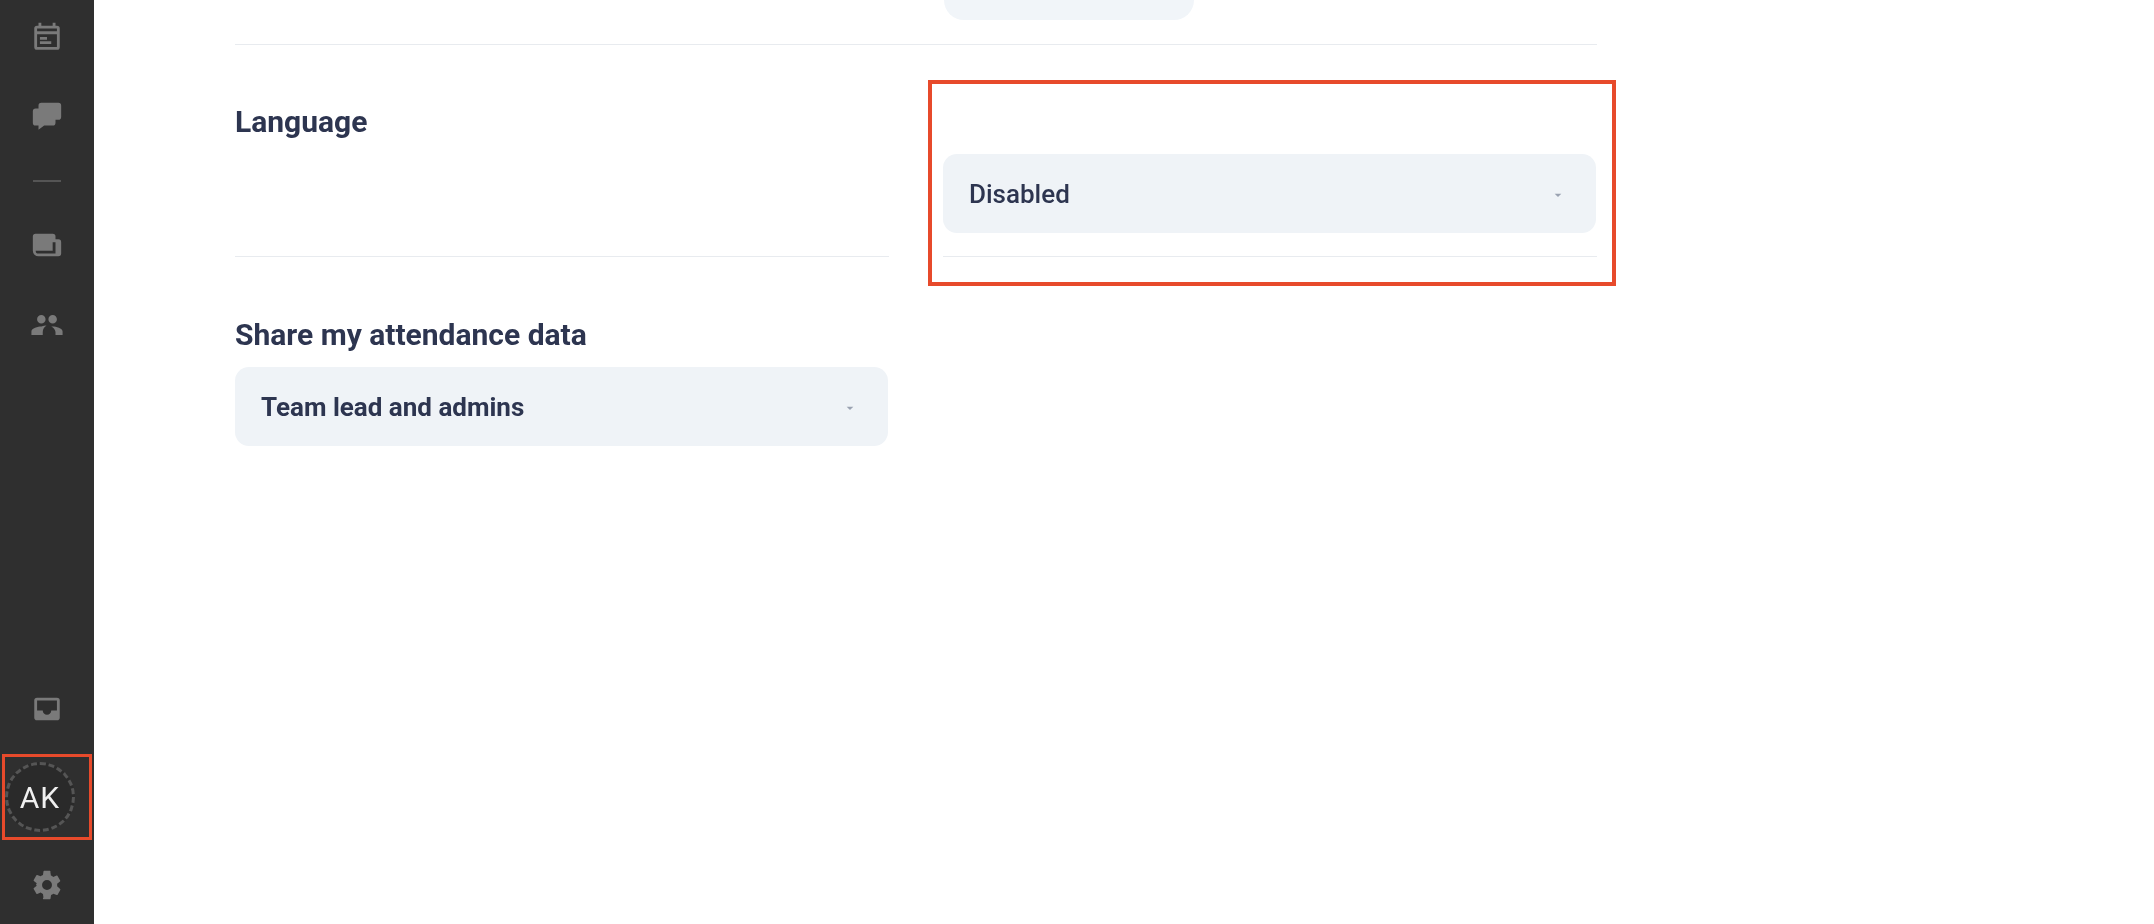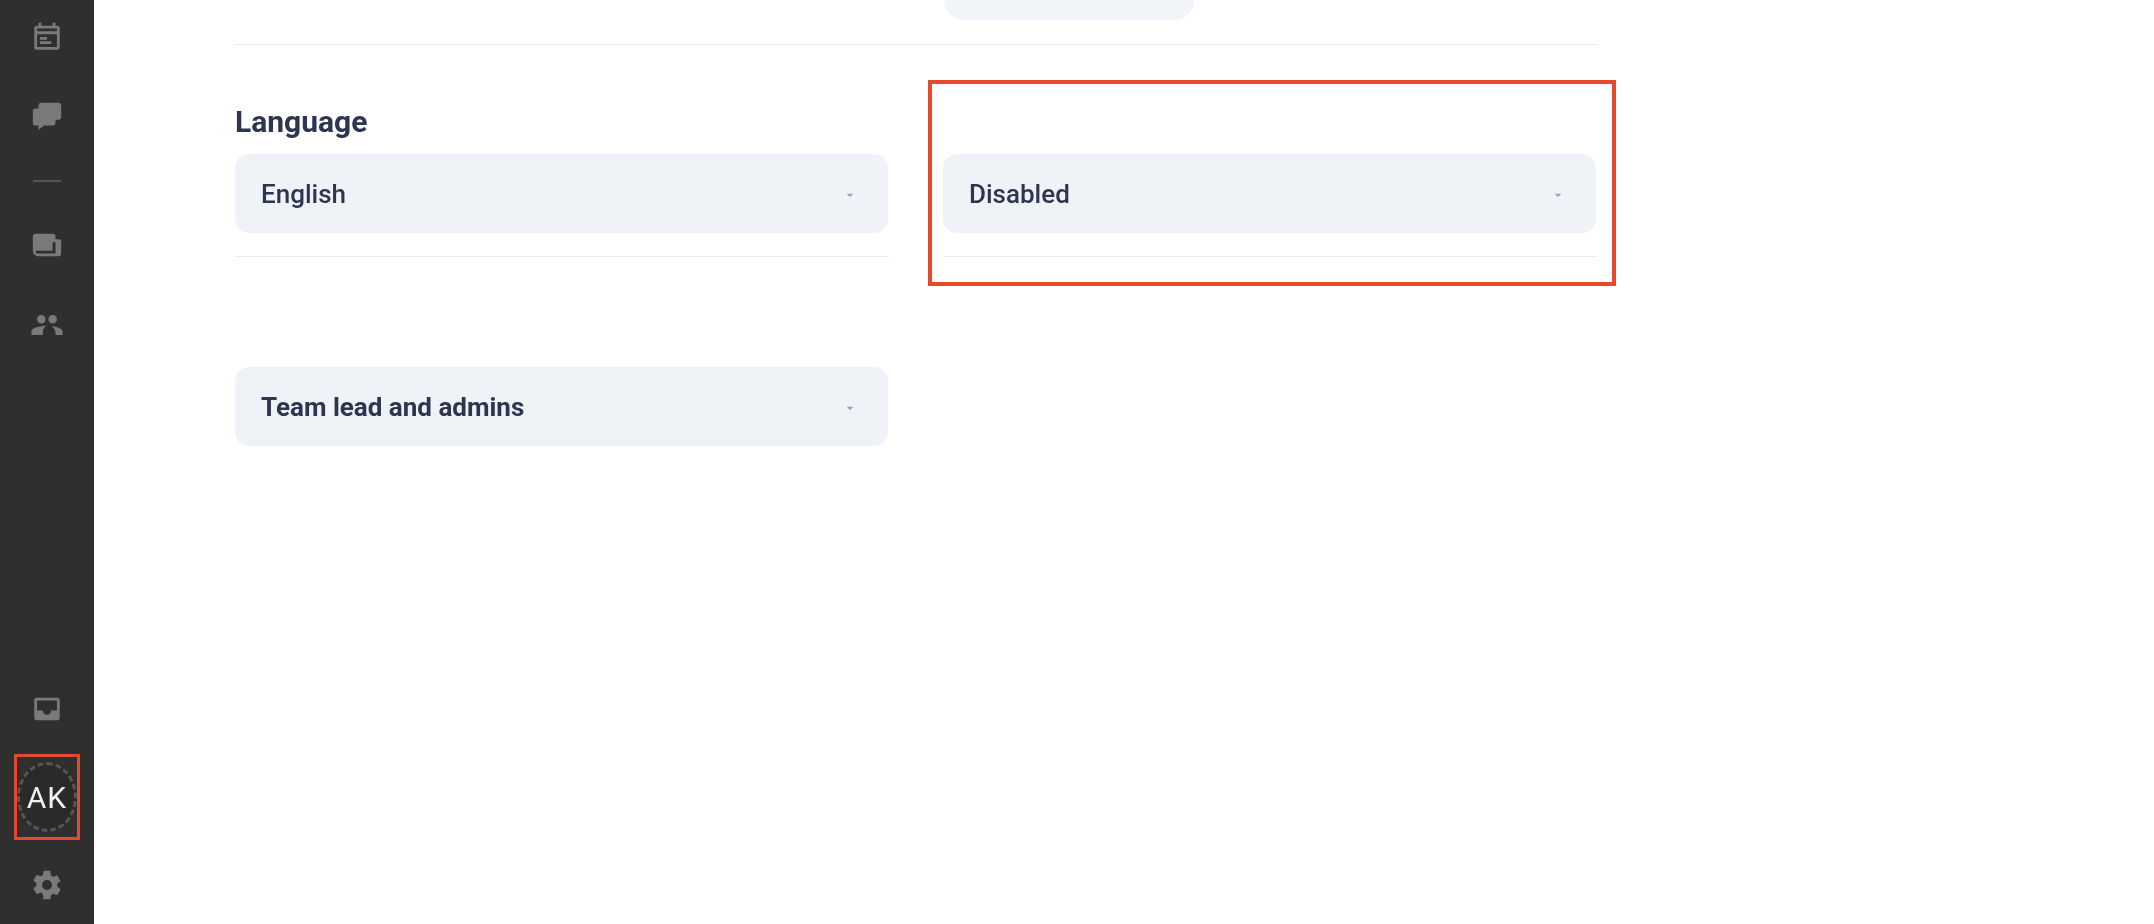--- a/index.html
+++ b/index.html
@@ -28,22 +28,22 @@
     padding-top: 20px;
   }
   .sidebar-top { display:flex; flex-direction:column; align-items:center; gap:46px; }
   .sidebar-bottom { display:flex; flex-direction:column; align-items:center; gap:28px; margin-top:auto; margin-bottom:22px; }
 
   .sb-icon { width:34px; height:34px; display:flex; align-items:center; justify-content:center; }
   .sb-icon svg { width:34px; height:34px; fill:#7a7a7a; }
   .sb-sep { width:28px; height:2px; background:#555; }
 
   .avatar-wrap {
-    width:66px; height:86px;
-    display:flex; align-items:center; justify-content:center;
+    width:90px; height:86px;
+    display:flex; align-items:center; 
     border:3px solid #e74a2b;
     background:#2f2f2f;
   }
   .avatar {
     width:70px; height:70px; border-radius:50%;
     background:#2a2a2a;
     border:3px dashed #555;
     display:flex; align-items:center; justify-content:center;
     color:#f0f0f0; font-size:30px; font-weight:400; letter-spacing:1px;
   }
@@ -150,41 +150,34 @@
   </div>
 </nav>
 
 <main class="main">
 
   <div class="pill-remnant"></div>
 
   <hr class="divider row1-divider">
 
   <div class="section-title lang-label">Language</div>
-  <div class="select-box lang-select">
-    <span>English</span>
-    <span class="chev">
-      <svg viewBox="0 0 24 24">
-          <path d="M7 10l5 5 5-5z"></path>
-        </svg>
-    </span>
-  </div>
 
   <div class="select-box notif-select">
     <span>Disabled</span>
     <span class="chev">
       <svg viewBox="0 0 24 24">
           <path d="M7 10l5 5 5-5z"></path>
         </svg>
     </span>
   </div>
 
   <hr class="divider row2-divider-left">
   <hr class="divider row2-divider-right">
 
+  <div class="section-title share-label">Share my attendance data</div>
   <div class="select-box share-select">
     <span>Team lead and admins</span>
     <span class="chev">
       <svg viewBox="0 0 24 24">
           <path d="M7 10l5 5 5-5z"></path>
         </svg>
     </span>
   </div>
 
   <div class="highlight-box"></div>

